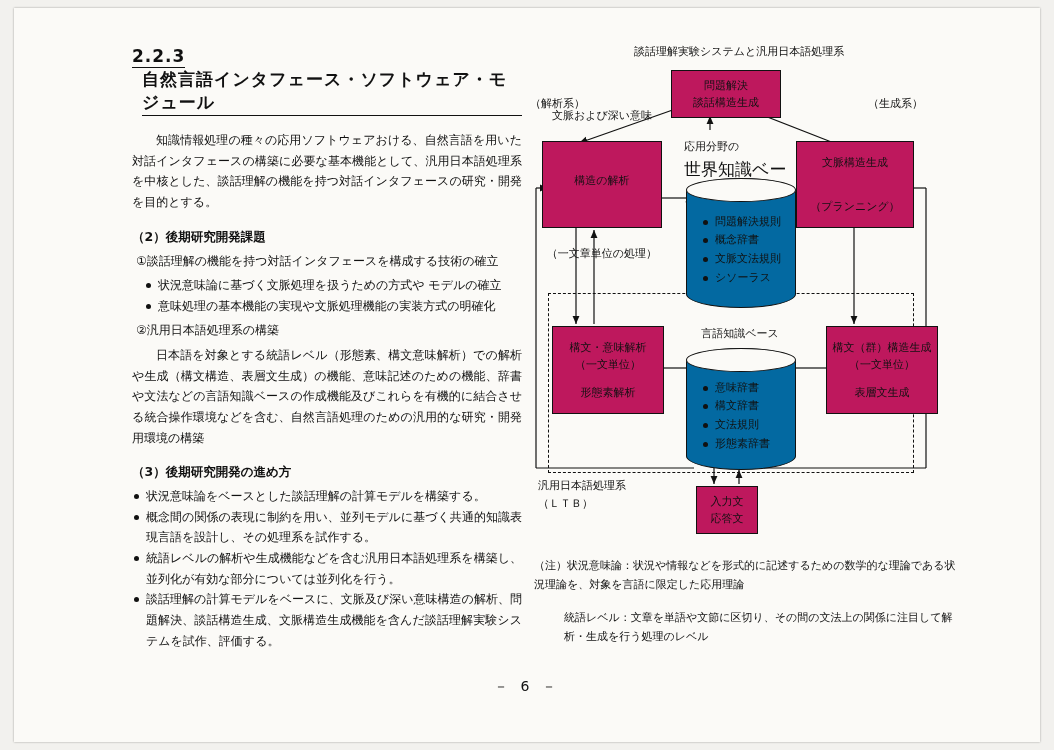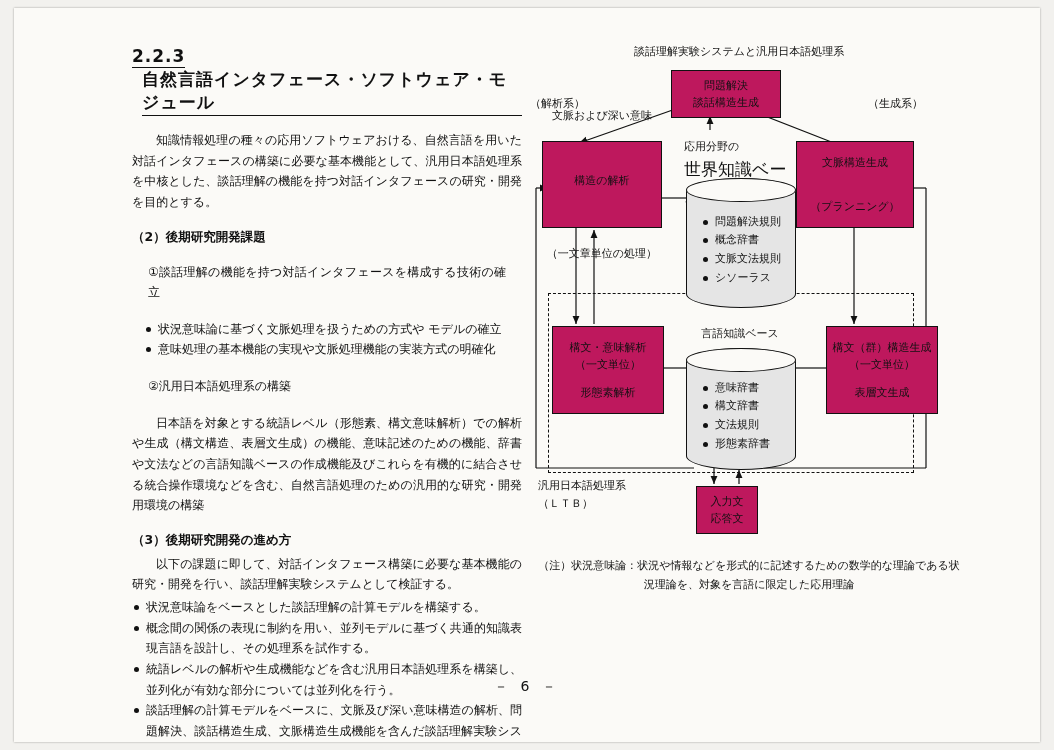--- a/index.html
+++ b/index.html
@@ -43,21 +43,21 @@
     background:#111;
   }
   .li2{
     font-size:12px;line-height:1.72;margin:0;padding-left:26px;position:relative;text-align:justify;
   }
   .li2:before{
     content:"";position:absolute;left:14px;top:8px;width:5px;height:5px;border-radius:50%;
     background:#111;
   }
   .numli{
-    font-size:12px;line-height:1.72;margin:16px;text-align:justify;
+    font-size:12px;line-height:1.72;margin:4px;text-align:justify;
   }
   
   .right{
     position:absolute;left:520px;top:30px;width:500px;height:620px;
   }
   .dtitle{
     position:absolute;font-size:11px;white-space:nowrap;
   }
   .box{
     position:absolute;border:1.3px solid #111;background:#be185d;
@@ -66,21 +66,21 @@
   }
   .lbl{position:absolute;font-size:11px;white-space:nowrap;}
   .dashed{
     position:absolute;border:1.2px dashed #111;
   }
   
   .cyl{
     position:absolute;
     border:1.3px solid #111;
     border-radius:50% / 14px;
-    background:#e5e5e5;
+    background:#0369a1;
     display:flex;flex-direction:column;align-items:flex-start;justify-content:center;
     font-size:11px;line-height:1.7;
   }
   .cyl .cap{
     position:absolute;left:-1.3px;right:-1.3px;top:-1.3px;height:22px;
     border:1.3px solid #111;border-radius:50%;background:#fbfaf7;
   }
   .cyl .inner{position:relative;z-index:2;padding-left:16px;padding-top:14px;}
   .cyl .inner div{position:relative;padding-left:12px;white-space:nowrap;}
   .cyl .inner div:before{
@@ -109,21 +109,20 @@
     <p class="body ind">知識情報処理の種々の応用ソフトウェアおける、自然言語を用いた対話インタフェースの構築に必要な基本機能として、汎用日本語処理系を中核とした、談話理解の機能を持つ対話インタフェースの研究・開発を目的とする。</p>
 
     <div class="h2">（2）後期研究開発課題</div>
     <p class="numli">①談話理解の機能を持つ対話インタフェースを構成する技術の確立</p>
     <p class="li2">状況意味論に基づく文脈処理を扱うための方式や モデルの確立</p>
     <p class="li2">意味処理の基本機能の実現や文脈処理機能の実装方式の明確化</p>
     <p class="numli">②汎用日本語処理系の構築</p>
     <p class="body ind">日本語を対象とする統語レベル（形態素、構文意味解析）での解析や生成（構文構造、表層文生成）の機能、意味記述のための機能、辞書や文法などの言語知識ベースの作成機能及びこれらを有機的に結合させる統合操作環境などを含む、自然言語処理のための汎用的な研究・開発用環境の構築</p>
 
     <div class="h2">（3）後期研究開発の進め方</div>
-    <p class="body ind">以下の課題に即して、対話インタフェース構築に必要な基本機能の研究・開発を行い、談話理解実験システムとして検証する。</p>
     <p class="li">状況意味論をベースとした談話理解の計算モデルを構築する。</p>
     <p class="li">概念間の関係の表現に制約を用い、並列モデルに基づく共通的知識表現言語を設計し、その処理系を試作する。</p>
     <p class="li">統語レベルの解析や生成機能などを含む汎用日本語処理系を構築し、並列化が有効な部分については並列化を行う。</p>
     <p class="li">談話理解の計算モデルをベースに、文脈及び深い意味構造の解析、問題解決、談話構造生成、文脈構造生成機能を含んだ談話理解実験システムを試作、評価する。</p>
   </div>
 
   <div class="right">
 
     <div class="dtitle" style="left:100px;top:6px;">談話理解実験システムと汎用日本語処理系</div>
 
@@ -223,19 +222,22 @@
     </div>
 
     <div class="lbl" style="left:4px;top:440px;">汎用日本語処理系</div>
     <div class="lbl" style="left:4px;top:458px;">（ＬＴＢ）</div>
 
     <div class="box" style="left:162px;top:448px;width:60px;height:46px;">
       <div>入力文</div>
       <div>応答文</div>
     </div>
 
-    <div class="note" style="left:0px;top:518px;width:430px;text-align:center;">
+    <div class="note" style="left:0px;top:518px;width:430px;">
       <span>（注）</span><span>状況意味論</span><span>：状況や情報などを形式的に記述するための数学的な理論である状況理論を、対象を言語に限定した応用理論</span>
+    </div>
+    <div class="note" style="left:30px;top:570px;width:400px;">
+      <span>統語レベル</span><span>：文章を単語や文節に区切り、その間の文法上の関係に注目して解析・生成を行う処理のレベル</span>
     </div>
   </div>
 
   <div class="pageno">－ 6 －</div>
 </div>
 
 </body></html>

